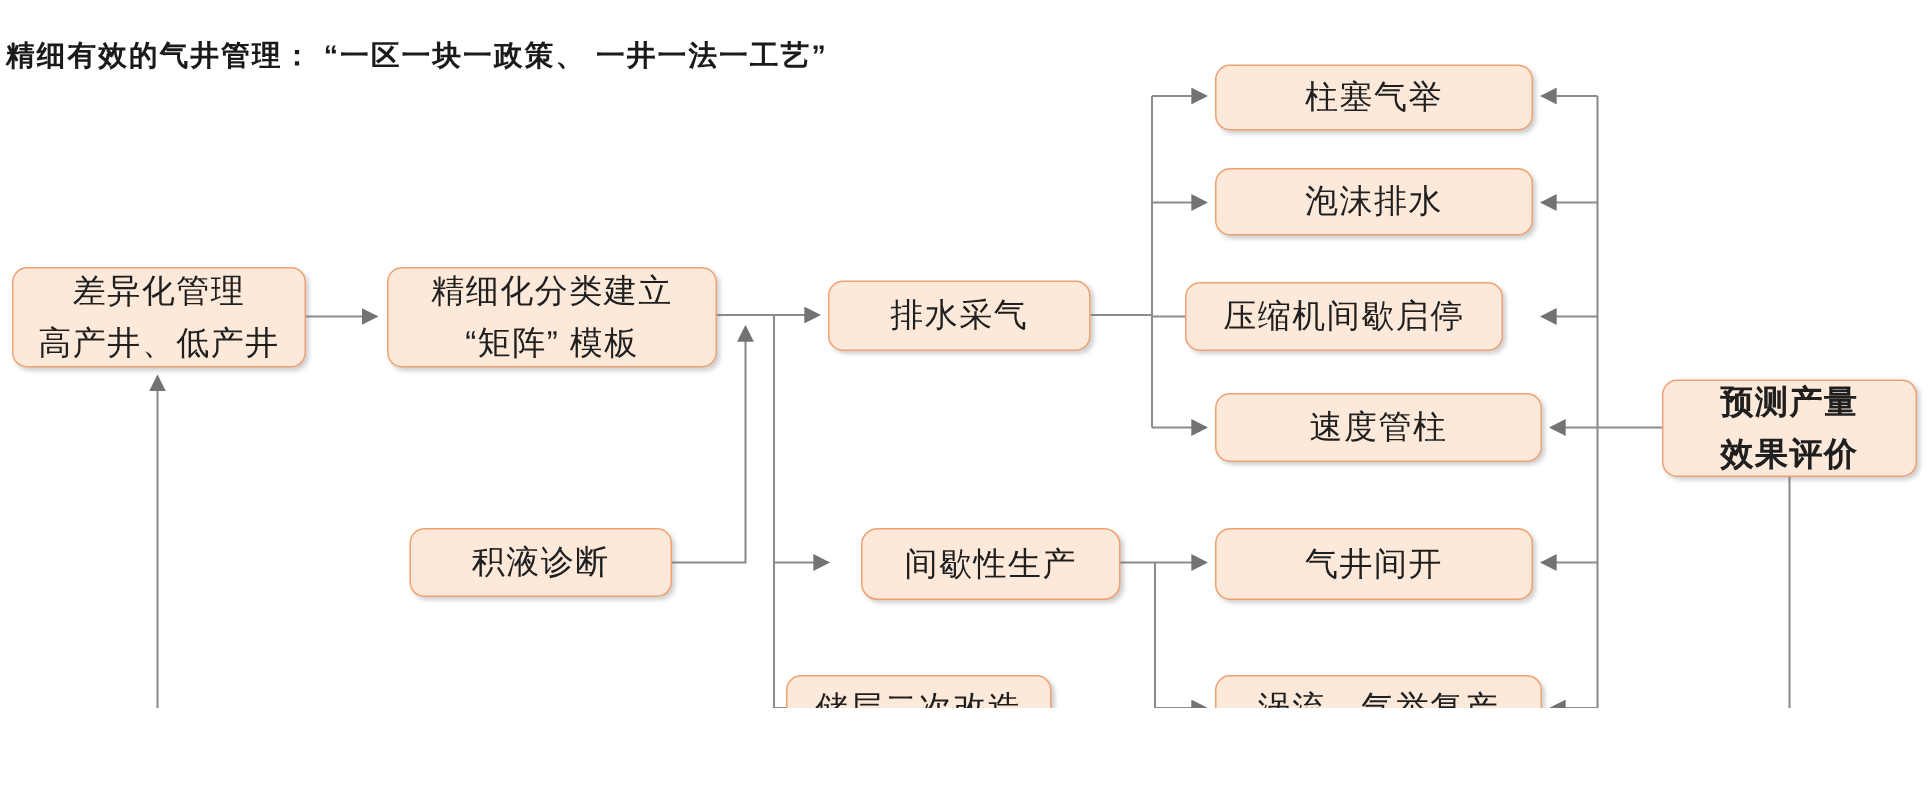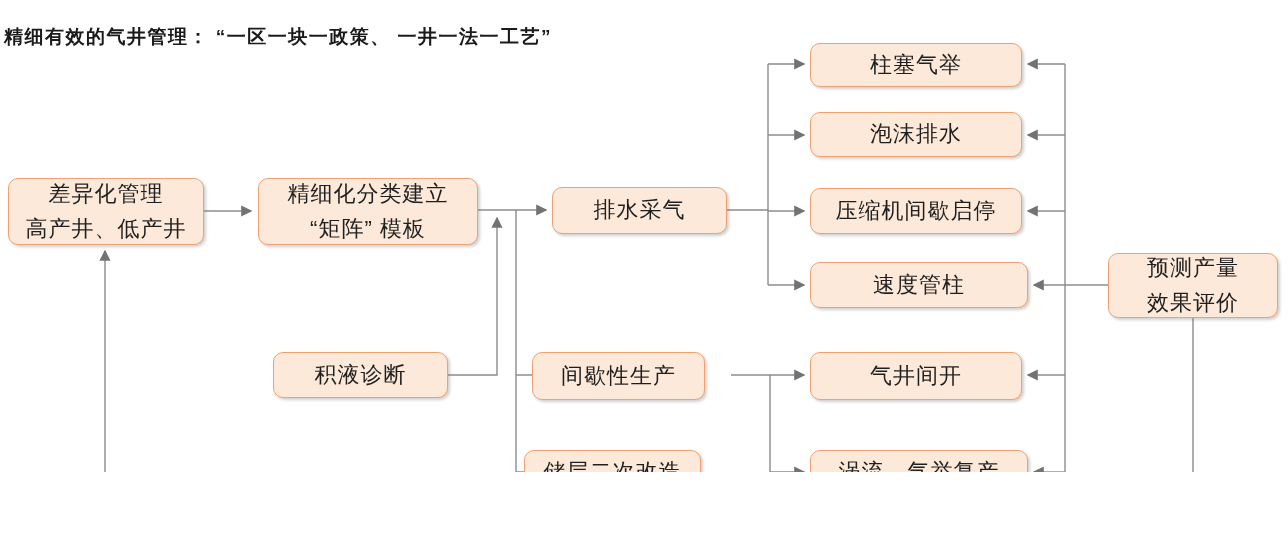--- a/index.html
+++ b/index.html
@@ -73,32 +73,32 @@
   <div class="node" style="left:8px;   top:178px; width:196px; height:67px;">差异化管理
 高产井、低产井</div>
 
   <div class="node" style="left:258px; top:178px; width:220px; height:67px;">精细化分类建立
 “矩阵” 模板</div>
 
   <div class="node" style="left:273px; top:352px; width:175px; height:46px;">积液诊断</div>
 
   <div class="node" style="left:552px; top:187px; width:175px; height:47px;">排水采气</div>
 
-  <div class="node" style="left:532px; top:352px; width:173px; height:48px;">间歇性生产</div>
+  <div class="node" style="left:574px; top:352px; width:173px; height:48px;border-radius:11px;">间歇性生产</div>
 
   <div class="node" style="left:524px; top:450px; width:177px; height:45px;">储层二次改造</div>
 
   <div class="node" style="left:810px; top:43px;  width:212px; height:44px;">柱塞气举</div>
 
   <div class="node" style="left:810px; top:112px; width:212px; height:45px;">泡沫排水</div>
 
-  <div class="node" style="left:810px; top:188px; width:212px; height:46px;">压缩机间歇启停</div>
+  <div class="node" style="left:790px; top:188px; width:212px; height:46px;">压缩机间歇启停</div>
 
   <div class="node" style="left:810px; top:262px; width:218px; height:46px;">速度管柱</div>
 
   <div class="node" style="left:810px; top:352px; width:212px; height:48px;">气井间开</div>
 
   <div class="node" style="left:810px; top:450px; width:218px; height:44px;">涡流、气举复产</div>
 
-  <div class="node" style="left:1108px; top:253px; width:170px; height:65px;">预测产量
+  <div class="node" style="left:1108px; top:253px; width:170px; height:65px;font-weight:bold;">预测产量
 效果评价</div>
 
 </div>
 
 </body></html>

